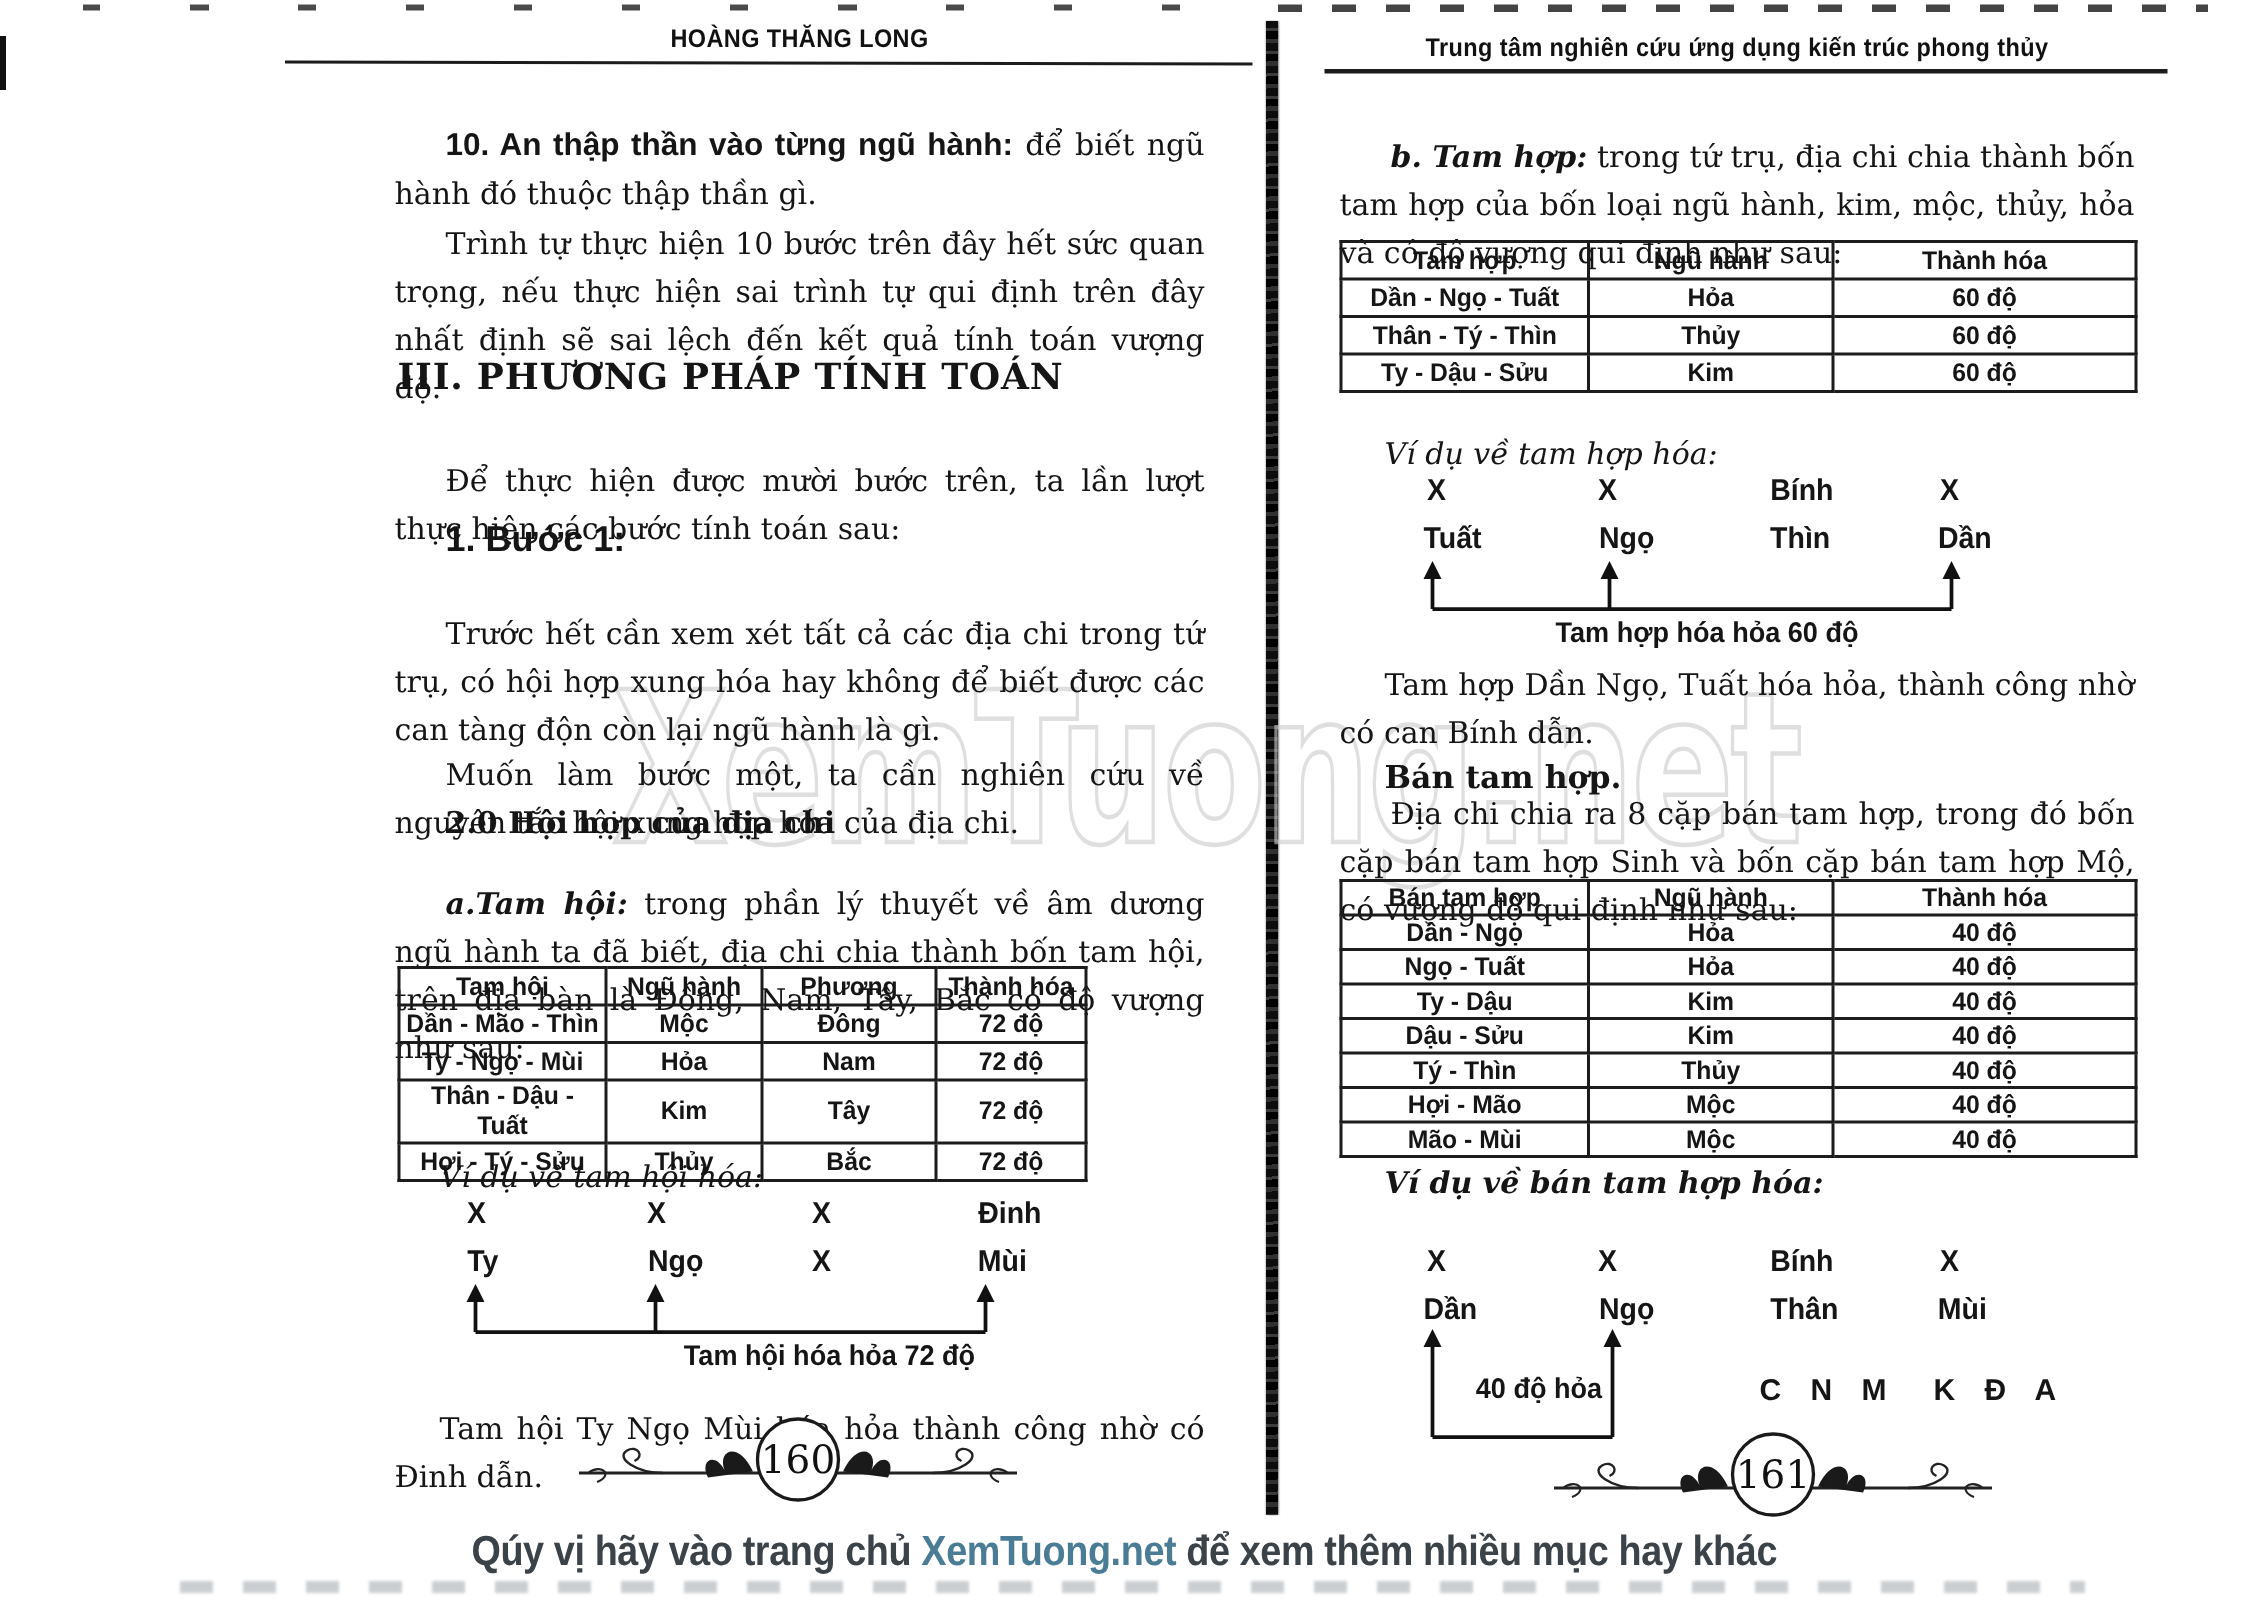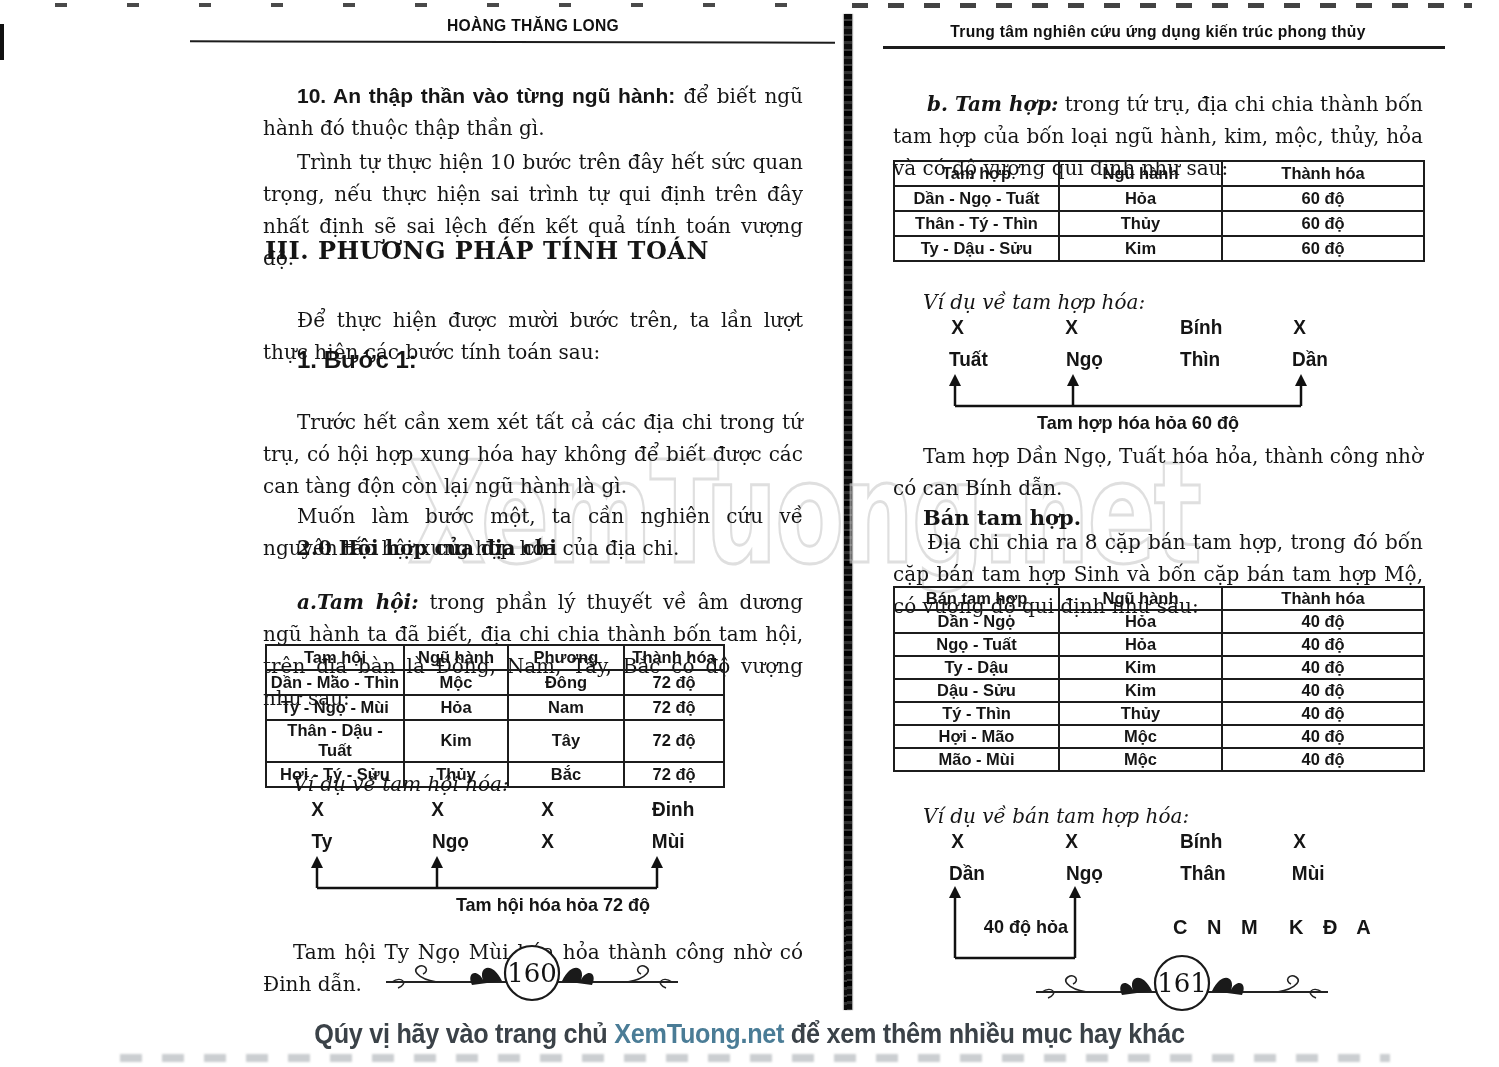--- a/index.html
+++ b/index.html
@@ -276,21 +276,21 @@
         <td>40 độ</td>
       </tr>
       <tr style="height:23px;">
         <td>Mão - Mùi</td>
         <td>Mộc</td>
         <td>40 độ</td>
       </tr>
     </tbody>
       </table>
 
-    <div class="caption" style="top:804px;">Ví dụ về bán tam hợp hóa:</div>
+    <div class="caption" style="top:776px;font-weight:bold;">Ví dụ về bán tam hợp hóa:</div>
 
     <div class="diagram" style="top:830px;left:0;width:480px;height:140px;">
       <span class="dg-item" style="top:0;left:58px;">X</span>
       <span class="dg-item" style="top:0;left:172px;">X</span>
       <span class="dg-item" style="top:0;left:286px;">Bính</span>
       <span class="dg-item" style="top:0;left:400px;">X</span>
       <span class="dg-item" style="top:32px;left:55px;">Dần</span>
       <span class="dg-item" style="top:32px;left:172px;">Ngọ</span>
       <span class="dg-item" style="top:32px;left:286px;">Thân</span>
       <span class="dg-item" style="top:32px;left:398px;">Mùi</span>

